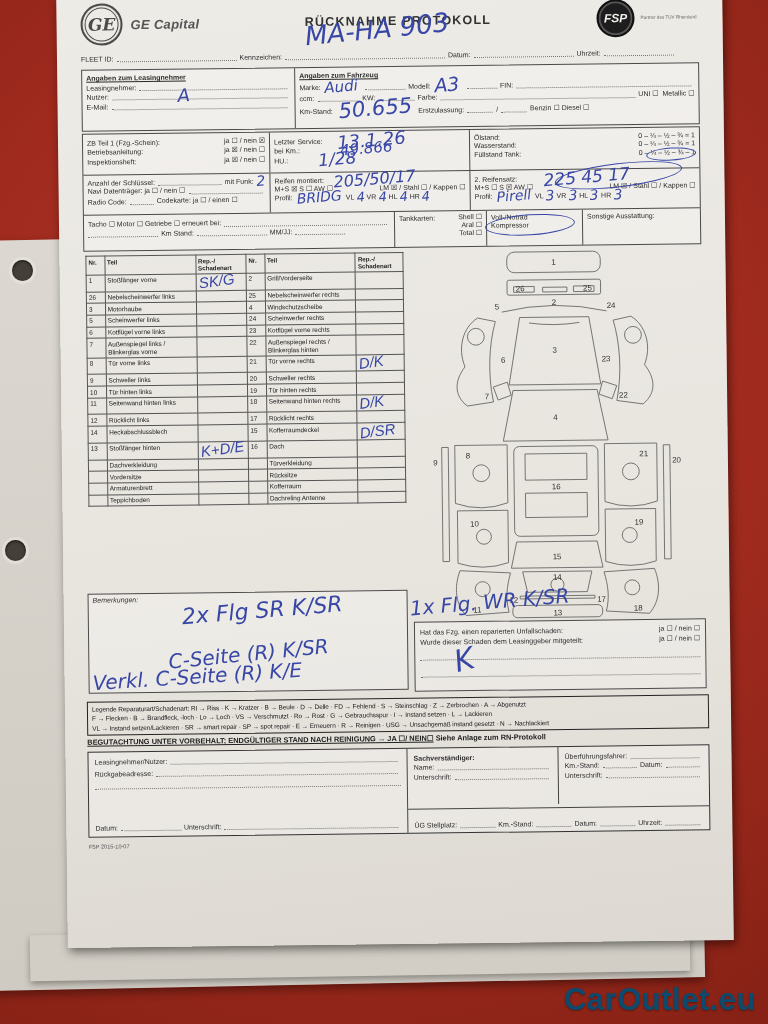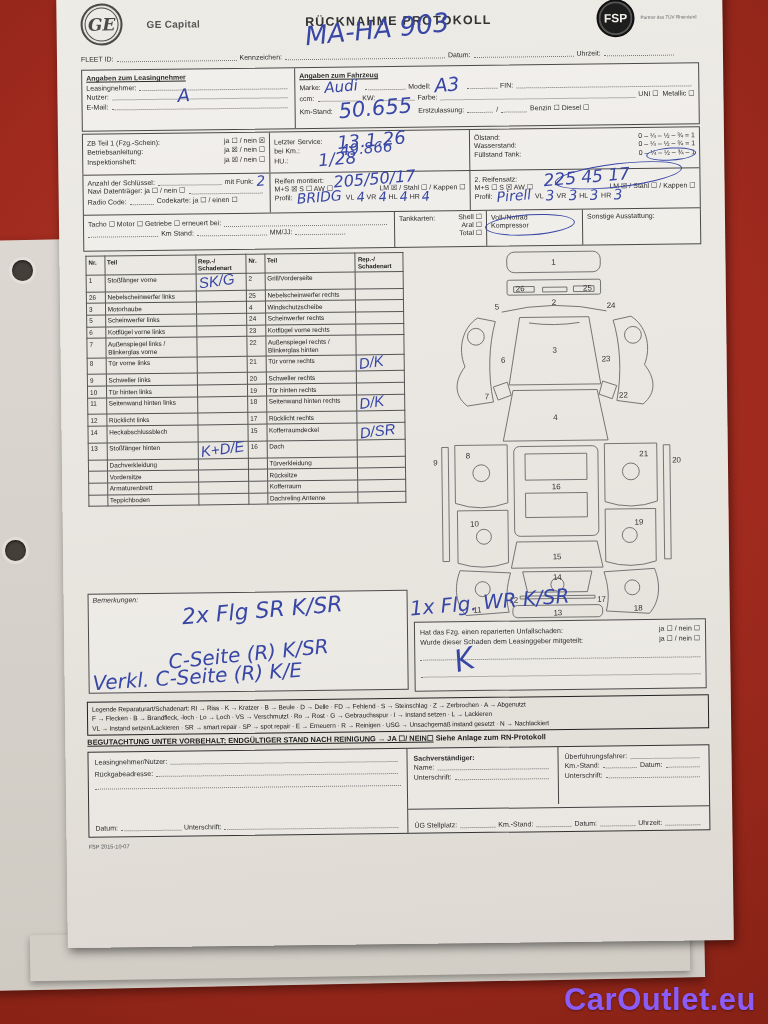--- a/index.html
+++ b/index.html
@@ -18,24 +18,24 @@
   .paper{position:absolute;left:62px;top:-8px;width:666px;height:952px;
        background:linear-gradient(175deg,#edebe6 0%,#e8e5df 60%,#ddd9d2 100%);
        transform:rotate(-0.7deg);box-shadow:2px 4px 10px rgba(0,0,0,.5);}
   .paper *{box-sizing:border-box;}
   
   .hdr{position:absolute;left:24px;top:6px;width:618px;height:46px;display:flex;align-items:center;}
   .ge-logo{width:42px;height:42px;border-radius:50%;border:2.5px solid #4a4a4a;
        display:flex;align-items:center;justify-content:center;
        font-family:"DejaVu Serif",serif;font-style:italic;font-weight:bold;font-size:17px;color:#4a4a4a;
        box-shadow:inset 0 0 0 2px #e8e5df, inset 0 0 0 3px #4a4a4a;}
-  .ge-brand{font-size:10px;font-weight:bold;color:#555;margin-left:24px;letter-spacing:.3px;}
+  .ge-brand{font-size:13px;font-weight:bold;color:#555;margin-left:8px;letter-spacing:.3px;font-style:italic;}
   .hdr-title{flex:1;text-align:center;font-size:12.5px;font-weight:bold;color:#333;letter-spacing:1.2px;}
   .fsp-logo{width:38px;height:38px;border-radius:50%;background:#1d1d1d;color:#f1efea;
-       display:flex;align-items:center;justify-content:center;font-weight:bold;
+       display:flex;align-items:center;justify-content:center;font-weight:bold;font-style:italic;
        font-size:12px;border:2px solid #111;box-shadow:0 0 0 2px #555 inset;}
   .fsp-tag{font-size:4.6px;color:#666;margin-left:6px;width:58px;line-height:1.3;}
   
   .line{display:flex;align-items:flex-end;font-size:7px;color:#2c2c2c;margin:2.5px 0;white-space:nowrap;}
   .dots{flex:1 1 auto;border-bottom:1px dotted #777;height:7px;margin:0 3px;min-width:6px;}
   .lbl{flex:0 0 auto;}
   .bx{position:absolute;border:1px solid #4a4a4a;background:rgba(255,255,255,.25);}
   .sec-title{font-size:7px;font-weight:bold;text-decoration:underline;color:#2c2c2c;margin:2px 0 1px 0;}
   
   .hw{color:#3847a6;font-style:italic;font-family:"DejaVu Sans",sans-serif;
@@ -73,21 +73,21 @@
   .assess .u{text-decoration:underline;}
   
   .sig{position:absolute;left:22px;top:756px;width:622px;height:86px;border:1.2px solid #333;display:flex;background:rgba(255,255,255,.3);}
   .sig-col1{width:318px;padding:3px 6px;display:flex;flex-direction:column;}
   .sig-right{flex:1;display:flex;flex-direction:column;border-left:1px solid #444;}
   .sig-top{display:flex;flex:1;}
   .sig-col2{width:150px;padding:3px 6px;}
   .sig-col3{flex:1;border-left:1px solid #444;padding:3px 6px;}
   .sig-bottom{border-top:1px solid #444;padding:2px 6px;height:22px;}
   .footer-code{position:absolute;left:22px;top:848px;font-size:5.6px;color:#555;}
-  .watermark{position:absolute;right:12px;bottom:6px;font-size:31px;font-weight:bold;color:#8b5cf6;
+  .watermark{position:absolute;right:12px;bottom:6px;font-size:31px;font-weight:bold;color:#0c4a6e;
       letter-spacing:.5px;text-shadow:0 1px 2px rgba(0,0,0,.35);z-index:20;font-family:"Liberation Sans",sans-serif;}
   .bem-label{font-size:7px;font-style:italic;color:#333;padding:2px 4px;}
   .small-b{font-weight:bold;}
 </style>
 </head>
 <body>
 
 <div class="scene">
   <div class="under-sheet"></div>
   <div class="under-sheet2"></div>

